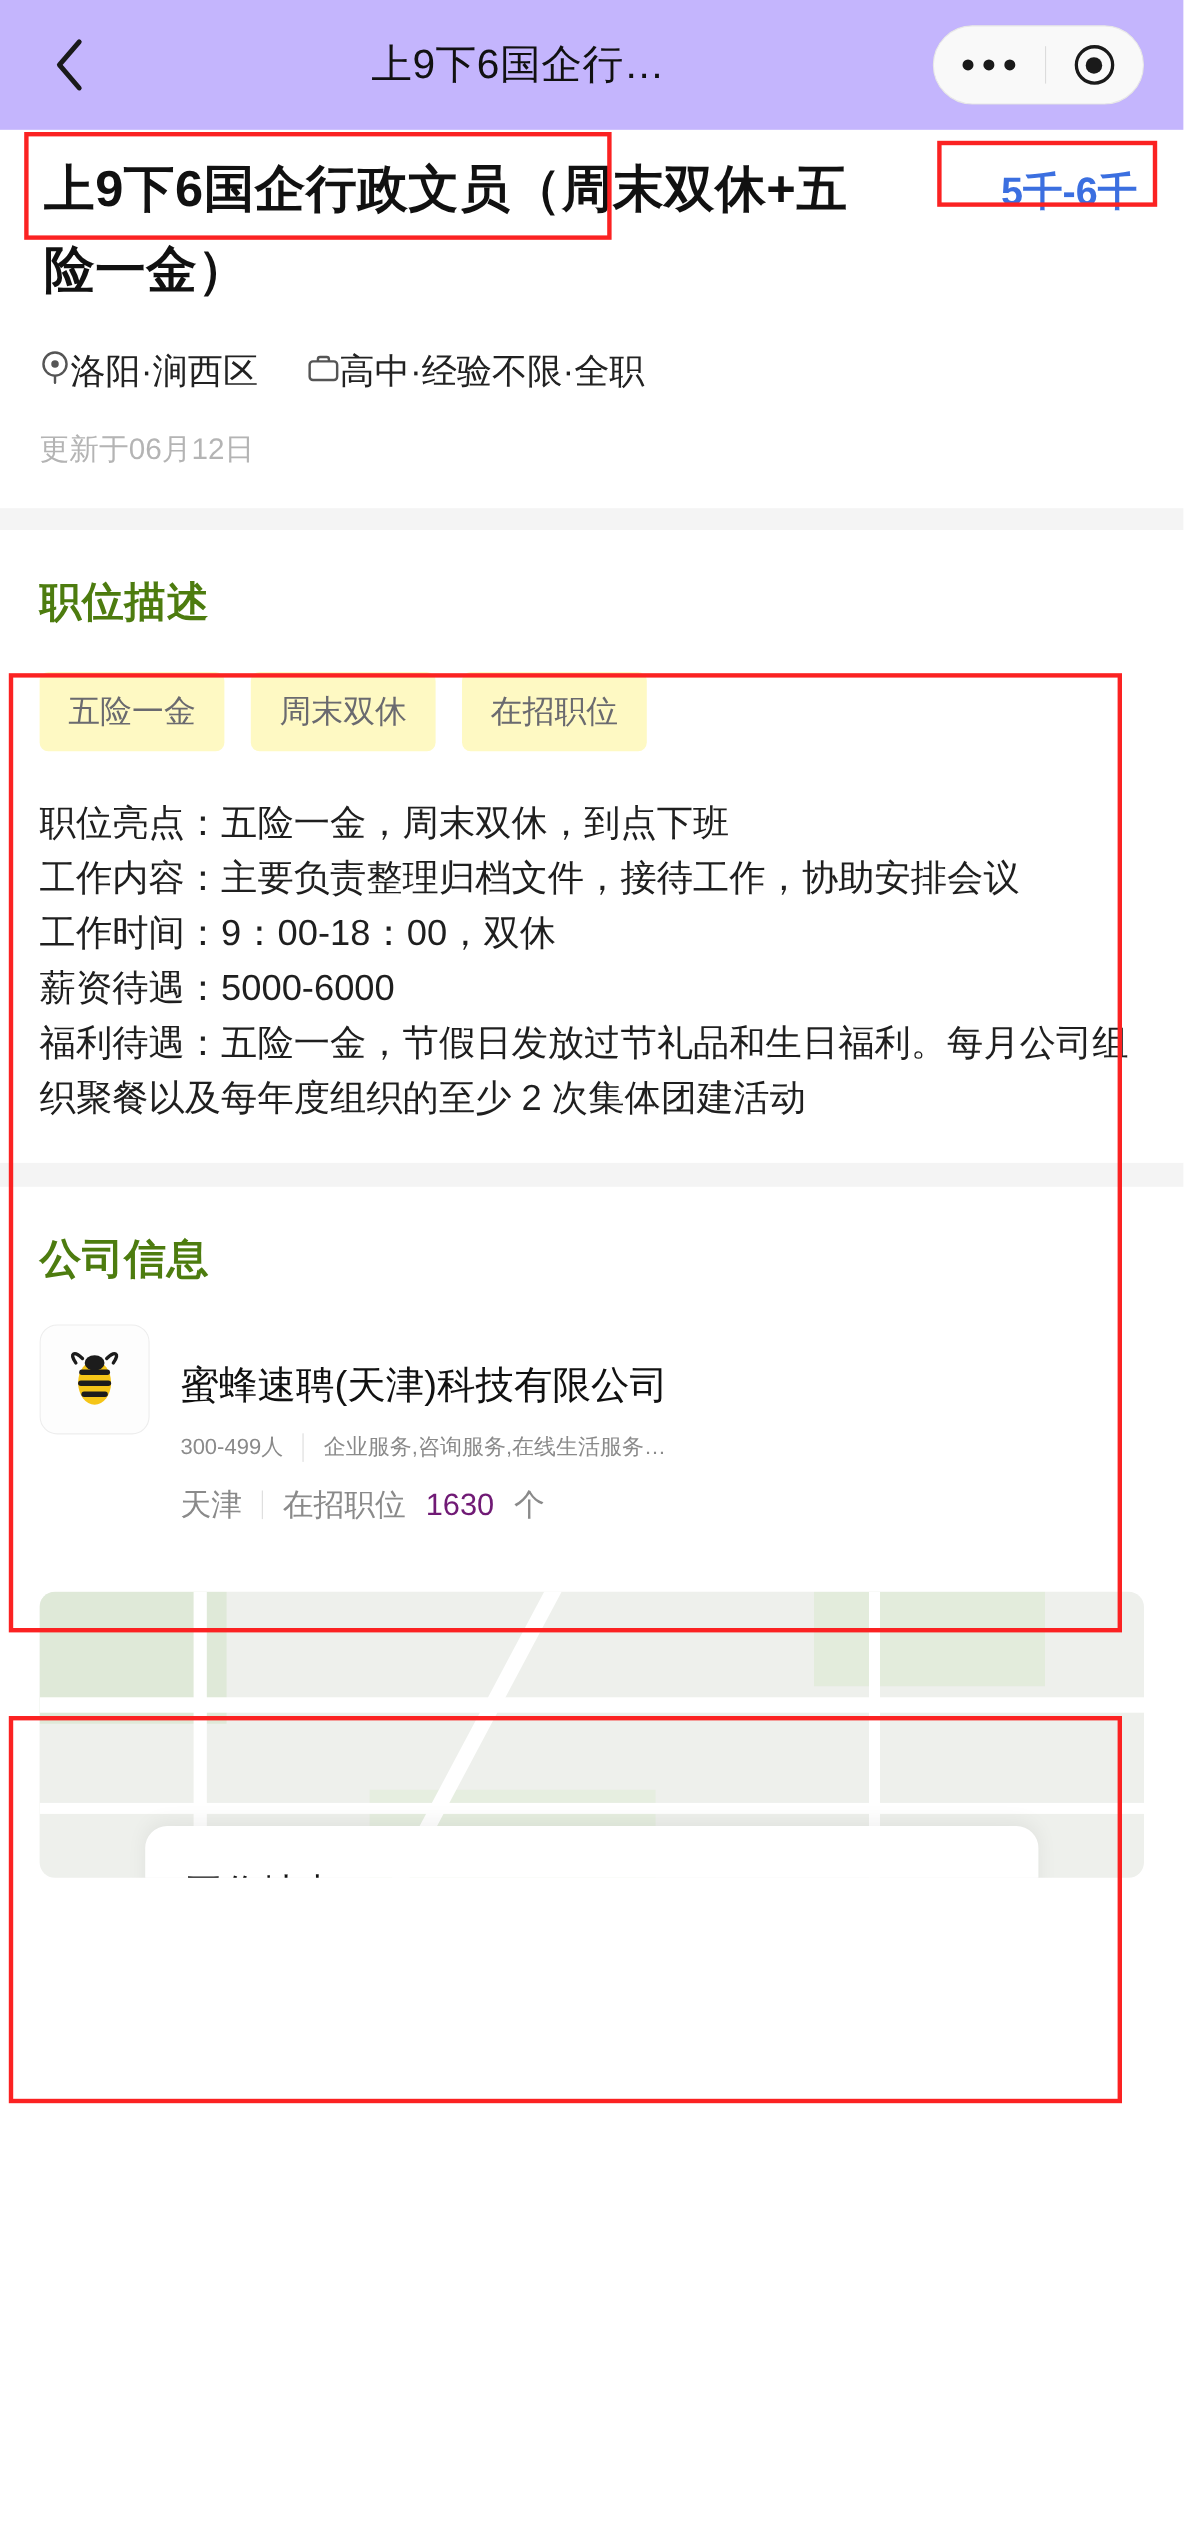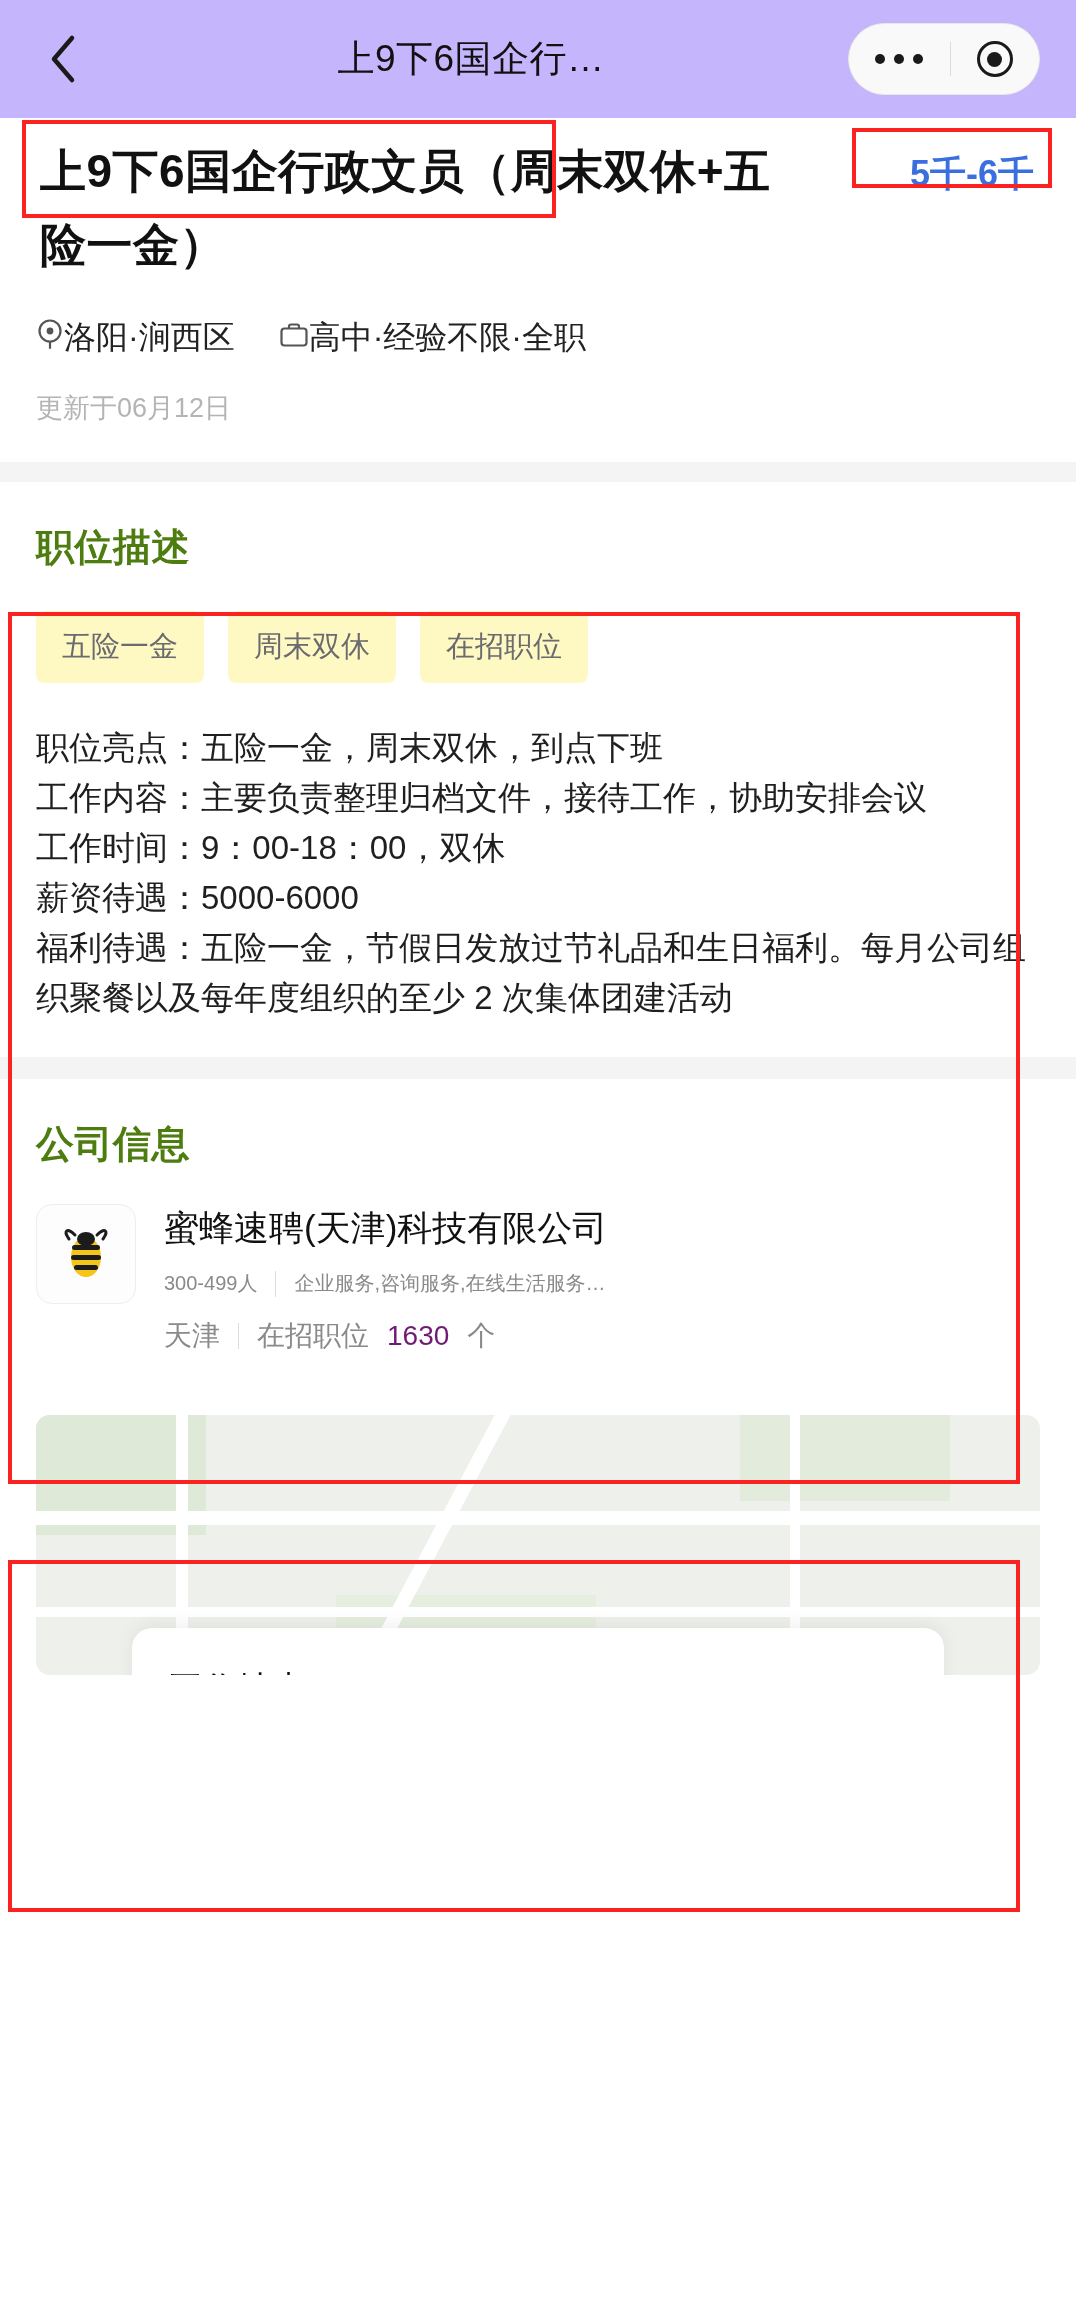--- a/index.html
+++ b/index.html
@@ -175,21 +175,21 @@
     align-items: flex-start;
   }
   .company-logo {
     width: 100px; height: 100px;
     border-radius: 16px;
     background: #fdfdfd;
     border: 1px solid #ededed;
     display: flex; align-items: center; justify-content: center;
     flex: 0 0 auto;
   }
-  .company-info { flex: 1 1 auto; min-width: 0; }
+  .company-info { flex: 1 1 auto; min-width: 0; margin-top: 32px; }
   .company-name {
     font-size: 35px;
     color: #111111;
     font-weight: 400;
     line-height: 48px;
   }
   .company-sub {
     margin-top: 18px;
     font-size: 20px;
     color: #8a8a8a;

